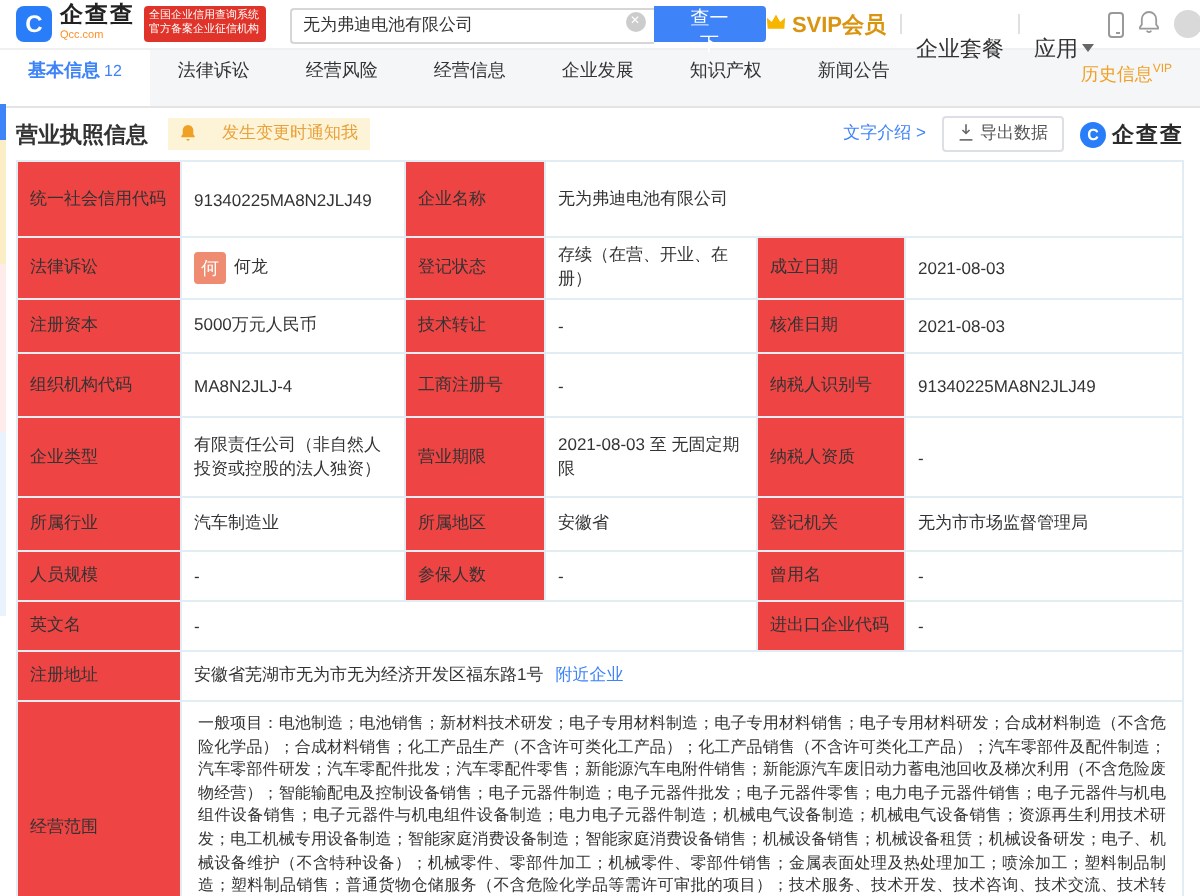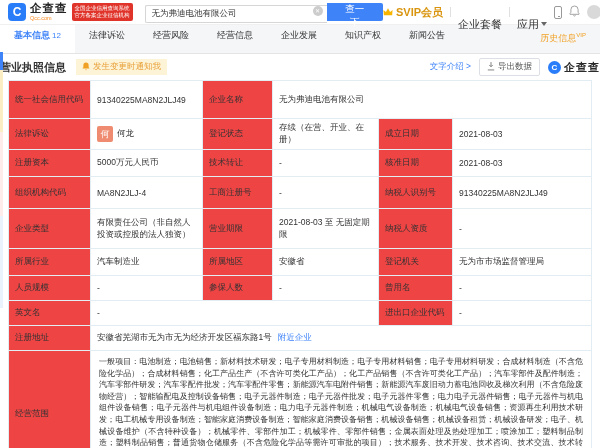--- a/index.html
+++ b/index.html
@@ -37,23 +37,23 @@
   .tab { padding:0 14px; line-height:21px; font-size:9px; color:#333; cursor:pointer; white-space:nowrap; }
   .tab.active { background:#fff; color:#3e83f8; font-weight:bold; }
   .tab .count { font-size:8px; color:#3e83f8; font-weight:normal; margin-left:2px; }
   .tab.vip-tab { color:#f0a125; margin-left:auto; }
   .tab .vip-sup { font-size:6px; vertical-align:super; color:#f0a125; }
 
   
   .edge-strip { position:absolute; left:0; width:3px; z-index:5; }
 
   
-  .section-bar { height:26px; display:flex; align-items:center; padding:0 0; }
+  .section-bar { height:26px; display:flex; align-items:center; padding:0 8px; }
   .section-title { font-size:11px; font-weight:bold; color:#333; }
-  .notify-chip { margin-left:10px; display:flex; align-items:center; gap:3px; background:#fdf3d6;
+  .notify-chip { margin-left:10px; display:flex; align-items:center; gap:13px; background:#fdf3d6;
     color:#e9a23b; font-size:8.5px; padding:2px 6px; border-radius:0; cursor:pointer; }
   .section-right { margin-left:auto; display:flex; align-items:center; gap:8px; }
   .text-intro { color:#3e83f8; font-size:8.5px; cursor:pointer; }
   .export-btn { display:flex; align-items:center; gap:3px; border:1px solid #dcdfe6; background:#fff;
     border-radius:2px; padding:2px 7px; font-size:8.5px; color:#555; cursor:pointer; }
   .watermark { display:flex; align-items:center; gap:3px; }
   .watermark .wm-icon { width:13px; height:13px; border-radius:50%; background:#2a7df9; color:#fff;
     font-size:8px; font-weight:bold; display:flex; align-items:center; justify-content:center; }
   .watermark .wm-text { font-size:11px; font-weight:bold; color:#2b2b2b; letter-spacing:1px; }
 

